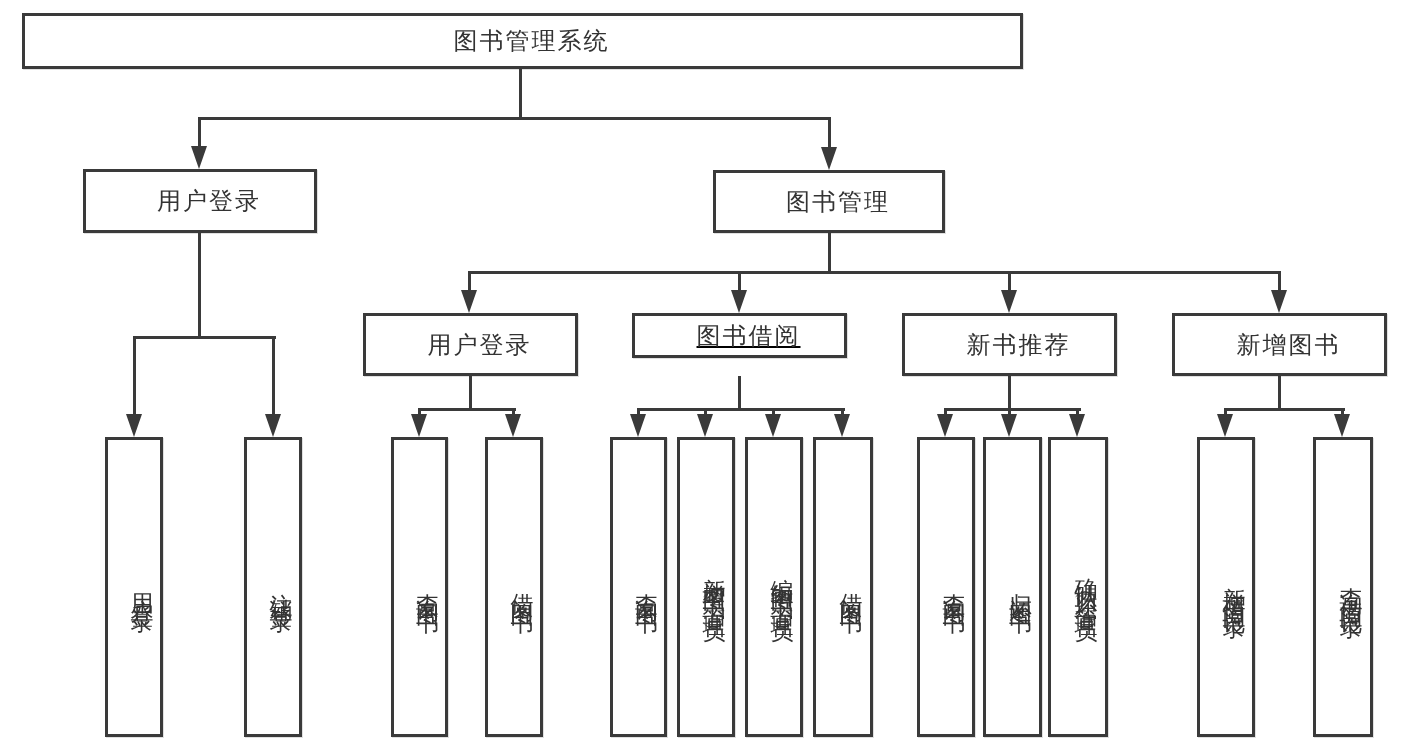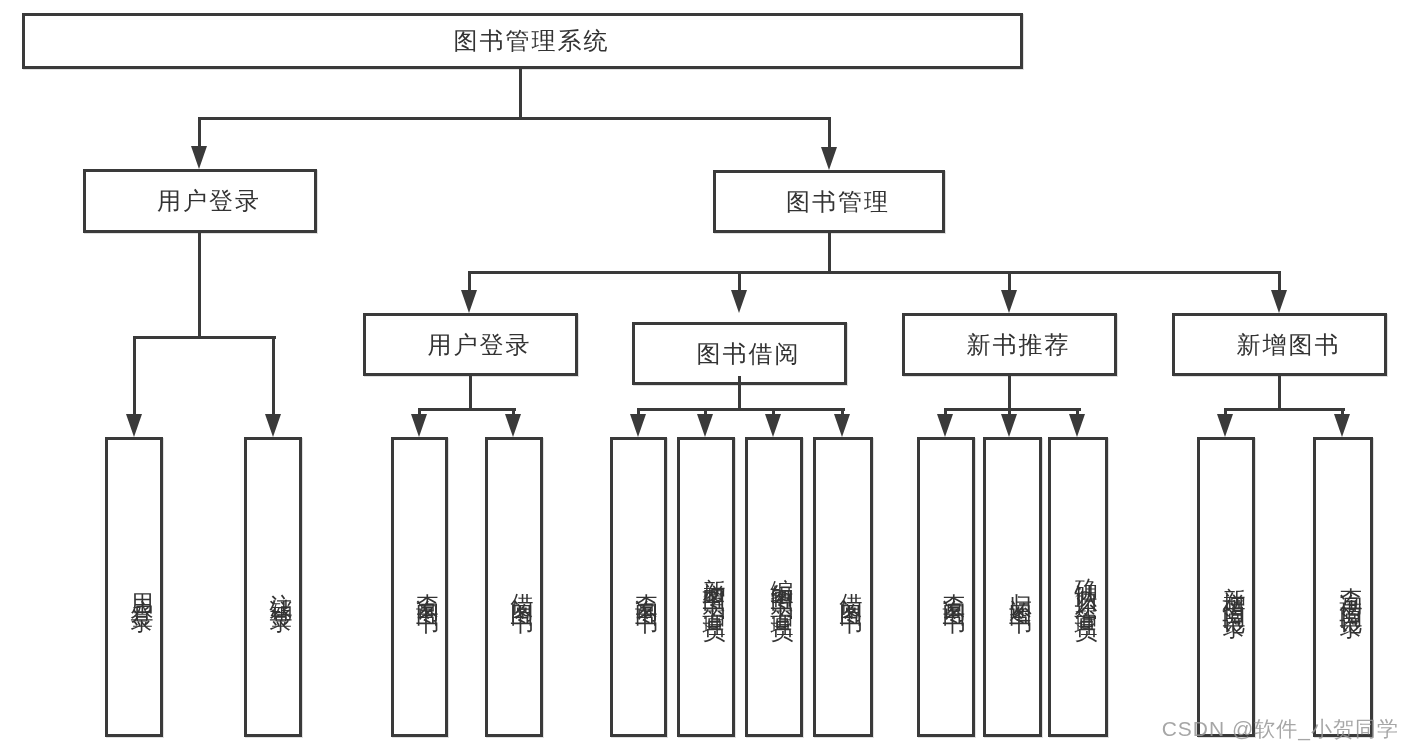--- a/index.html
+++ b/index.html
@@ -66,21 +66,21 @@
   <div class="box" style="left:83px;top:169px;width:234px;height:64px;">
     <span class="lbl">用户登录</span>
   </div>
   <div class="box" style="left:713px;top:170px;width:232px;height:63px;">
     <span class="lbl">图书管理</span>
   </div>
 
   <div class="box" style="left:363px;top:313px;width:215px;height:63px;">
     <span class="lbl">用户登录</span>
   </div>
-  <div class="box" style="left:632px;top:322px;width:215px;height:63px;">
+  <div class="box" style="left:632px;top:313px;width:215px;height:45px;text-decoration:underline;">
     <span class="lbl">图书借阅</span>
   </div>
   <div class="box" style="left:902px;top:313px;width:215px;height:63px;">
     <span class="lbl">新书推荐</span>
   </div>
   <div class="box" style="left:1172px;top:313px;width:215px;height:63px;">
     <span class="lbl">新增图书</span>
   </div>
 
   <div class="box leaf" style="left:105px;top:437px;width:58px;height:300px;">
@@ -193,15 +193,14 @@
 
   <div>
     <div class="vline" style="left:1278px;top:376px;height:35px;"></div>
     <div class="hline" style="left:1224px;top:408px;width:121px;"></div>
     <div class="vline" style="left:1224px;top:411px;height:6px;"></div>
     <div class="arrow" style="left:1217px;top:414px;"></div>
     <div class="vline" style="left:1341px;top:411px;height:6px;"></div>
     <div class="arrow" style="left:1334px;top:414px;"></div>
   </div>
 
-  <div class="watermark">CSDN @软件_小贺同学</div>
 
 </div>
 
 </body></html>

